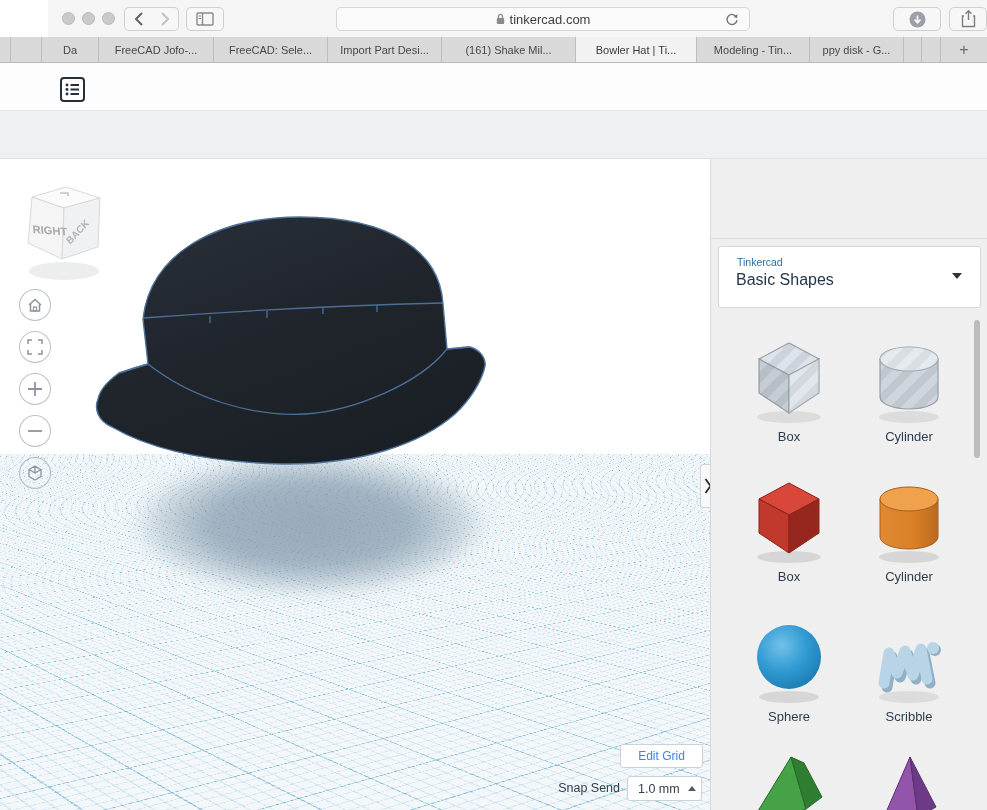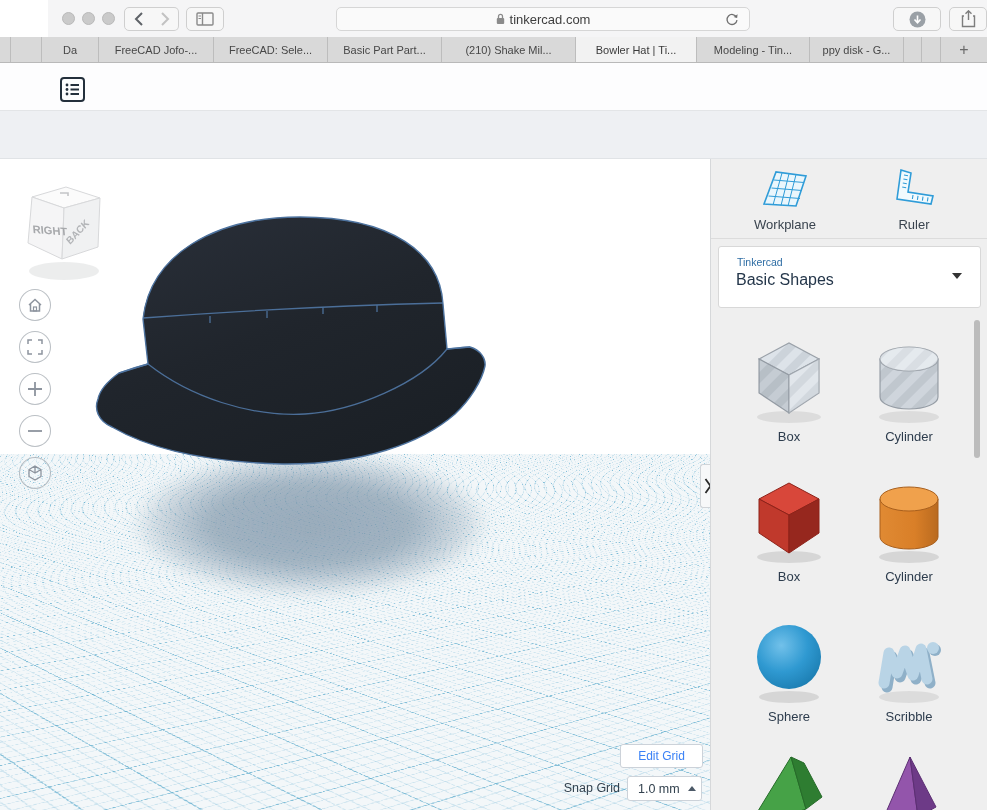--- a/index.html
+++ b/index.html
@@ -165,24 +165,24 @@
     <div class="tab" style="left:42px;width:57px">
         <span>Da</span>
       </div>
     <div class="tab" style="left:99px;width:115px">
         <span>FreeCAD Jofo-...</span>
       </div>
     <div class="tab" style="left:214px;width:114px">
         <span>FreeCAD: Sele...</span>
       </div>
     <div class="tab" style="left:328px;width:114px">
-        <span>Basic Part Part...</span>
+        <span>Import Part Desi...</span>
       </div>
     <div class="tab" style="left:442px;width:134px">
-        <span>(210) Shake Mil...</span>
+        <span>(161) Shake Mil...</span>
       </div>
     <div class="tab active" style="left:576px;width:121px">
         <span>Bowler Hat | Ti...</span>
       </div>
     <div class="tab" style="left:697px;width:113px">
         <span>Modeling - Tin...</span>
       </div>
     <div class="tab" style="left:810px;width:94px">
         <span>ppy disk - G...</span>
       </div>
@@ -440,43 +440,29 @@
       </svg>
     </div>
 
     <div class="handle">
       <svg width="8" height="16" viewBox="0 0 8 16">
         <path d="M1.5 1 L6.5 8 L1.5 15" fill="none" stroke="#2a2a2a" stroke-width="1.8"></path>
       </svg>
     </div>
 
     <div class="editgrid">Edit Grid</div>
-    <div class="snaplabel">Snap Grid</div>
+    <div class="snaplabel">Snap Send</div>
     <div class="snapdd">
       <span>1.0 mm</span>
       <span class="caret-up"></span>
     </div>
   </div>
 
   <div class="abs panel">
 
-    <div class="ptool" style="left:29px">
-      <svg width="48" height="42" viewBox="0 0 48 42">
-        <polygon points="3,37 15,5 45,9 35,39" fill="#eaf6fc" stroke="#2f9cd8" stroke-width="1.6"></polygon>
-        <path d="M7.5 29 L39 31.5 M10.5 21 L41 23.5 M13 13 L43 15.5 M21 6 L12 38 M28 6.8 L20 38.5 M35 7.6 L27 39" stroke="#2f9cd8" stroke-width="1" fill="none"></path>
-      </svg>
-      <div class="lbl">Workplane</div>
-    </div>
-    <div class="ptool" style="left:158px">
-      <svg width="46" height="42" viewBox="0 0 46 42">
-        <path d="M10 3 L20 6 L17 25 L42 29 L40 37 L6 32 Z" fill="#f2fafd" stroke="#2f9cd8" stroke-width="1.6"></path>
-        <path d="M13 8 l4 0.7 M12.4 12 l4 0.7 M11.8 16 l4 0.7 M11.2 20 l4 0.7 M22 28 l-0.6 4 M27 28.8 l-0.6 4 M32 29.6 l-0.6 4 M37 30.4 l-0.6 4" stroke="#2f9cd8" stroke-width="1.1" fill="none"></path>
-      </svg>
-      <div class="lbl">Ruler</div>
-    </div>
 
     <div class="pdivider"></div>
 
     <div class="libcard">
       <div class="libbrand">Tinkercad</div>
       <div class="libname">Basic Shapes</div>
       <div class="libcaret caret-down"></div>
     </div>
 
     <div class="tile" style="left:35px;top:170px">

